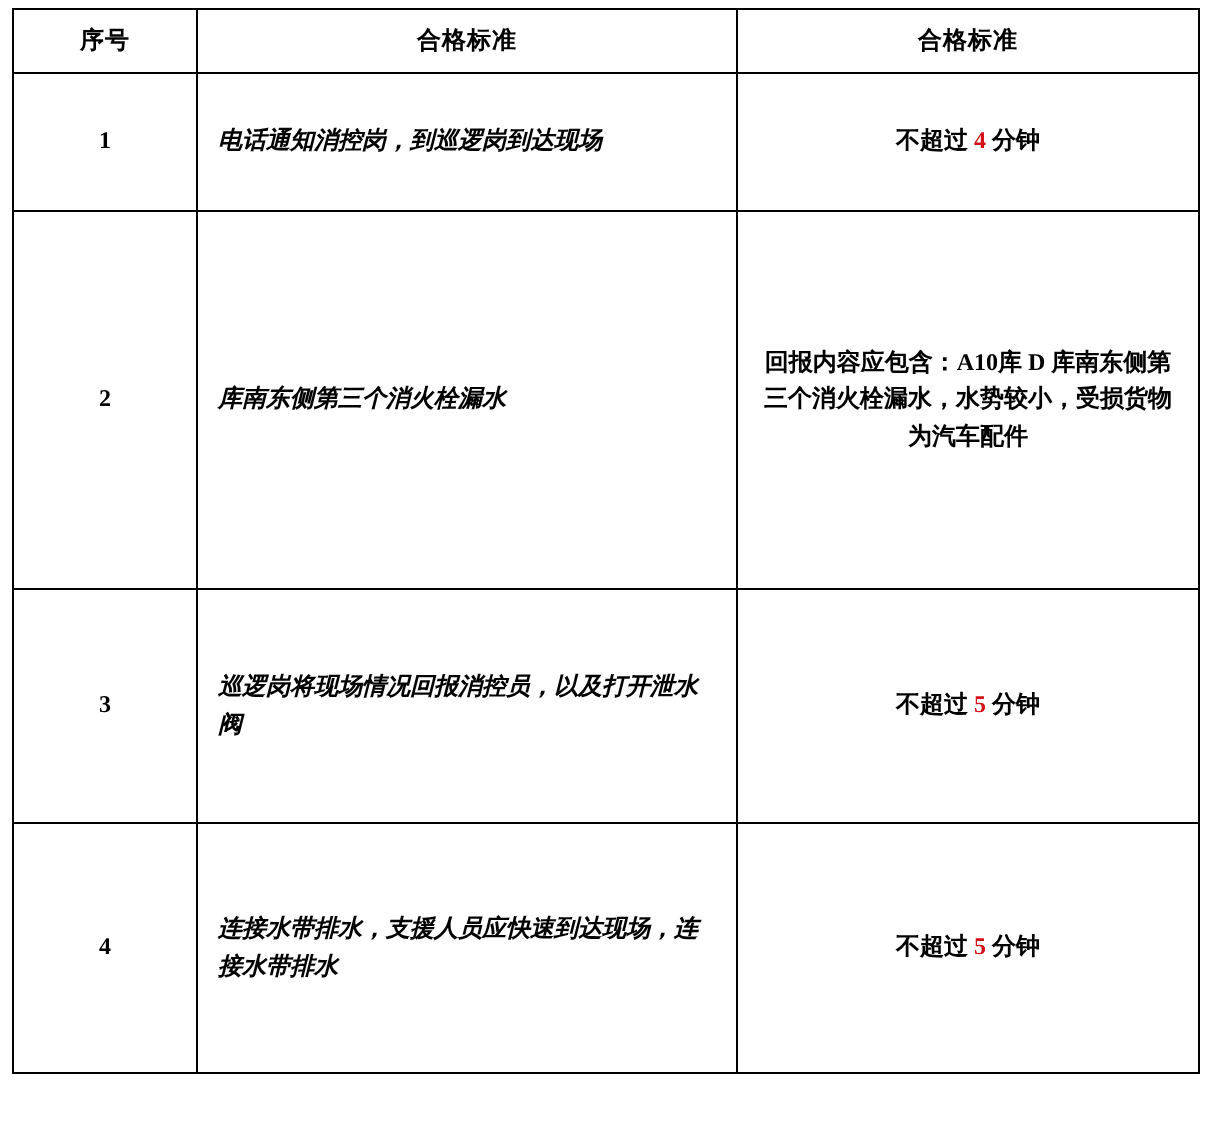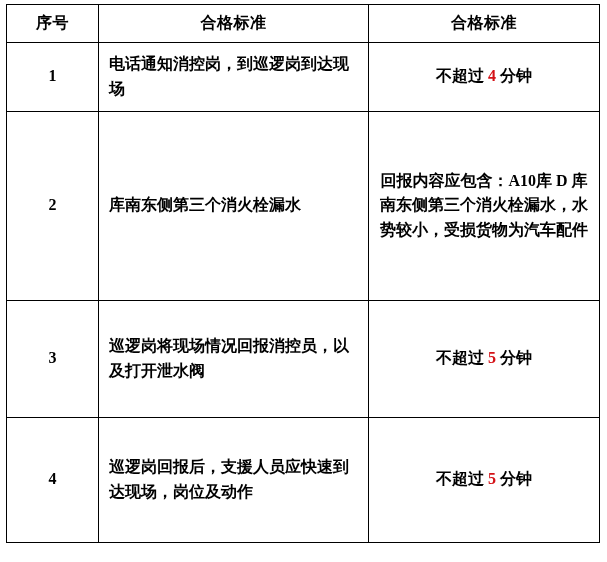--- a/index.html
+++ b/index.html
@@ -25,21 +25,21 @@
     border-collapse: collapse;
     width: 593px;
     table-layout: fixed;
     margin: 0;
   }
   table.proc-table td,
   table.proc-table th {
     border: 1px solid #000000;
     vertical-align: middle;
     padding: 6px 10px;
-    font-size: 16px;
+    font-size: 12px;
     line-height: 1.55;
     font-weight: bold;
   }
   thead th {
     text-align: center;
     font-size: 15.5px;
     font-weight: bold;
     padding-top: 6px;
     padding-bottom: 6px;
     letter-spacing: 0.5px;
@@ -49,20 +49,21 @@
   col.c-std { width: 231px; }
 
   td.cell-no {
     text-align: center;
     font-weight: bold;
     font-size: 15.5px;
   }
   td.cell-action {
     text-align: left;
     font-weight: bold;
+    font-style: italic;
   }
   td.cell-std {
     text-align: center;
     font-weight: bold;
   }
   .num-red {
     color: #d41116;
     font-weight: bold;
   }
   .r1 td { height: 56px; }
@@ -103,20 +104,20 @@
       </tr>
       <tr class="r3">
         <td class="cell-no">3</td>
         <td class="cell-action">巡逻岗将现场情况回报消控员，以及打开泄水阀</td>
         <td class="cell-std">
             <span class="txt"><span>不超过 </span><span class="num-red">5</span><span> 分钟</span></span>
           </td>
       </tr>
       <tr class="r4">
         <td class="cell-no">4</td>
-        <td class="cell-action">巡逻岗回报后，支援人员应快速到达现场，岗位及动作</td>
+        <td class="cell-action">连接水带排水，支援人员应快速到达现场，连接水带排水</td>
         <td class="cell-std">
             <span class="txt"><span>不超过 </span><span class="num-red">5</span><span> 分钟</span></span>
           </td>
       </tr>
     </tbody>
   </table>
 </div>
 
 </body></html>

